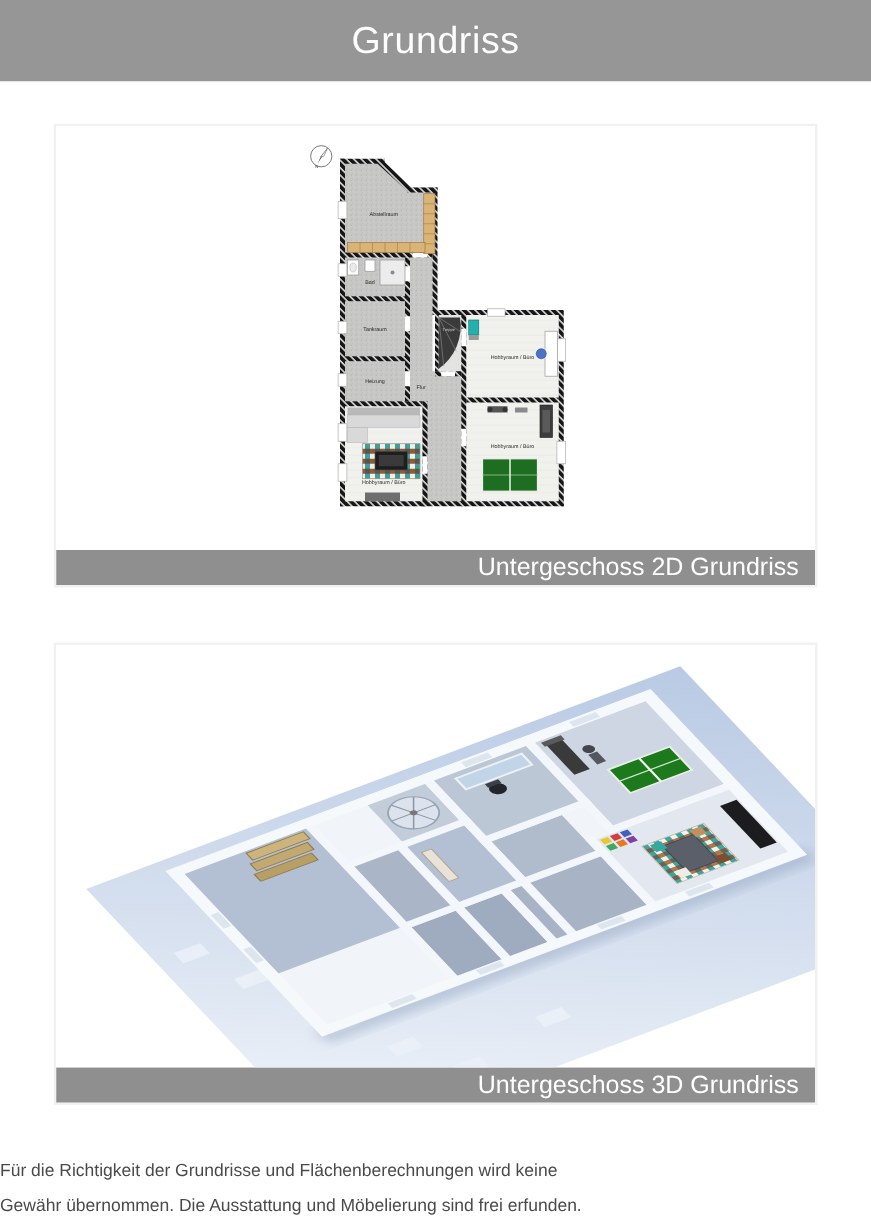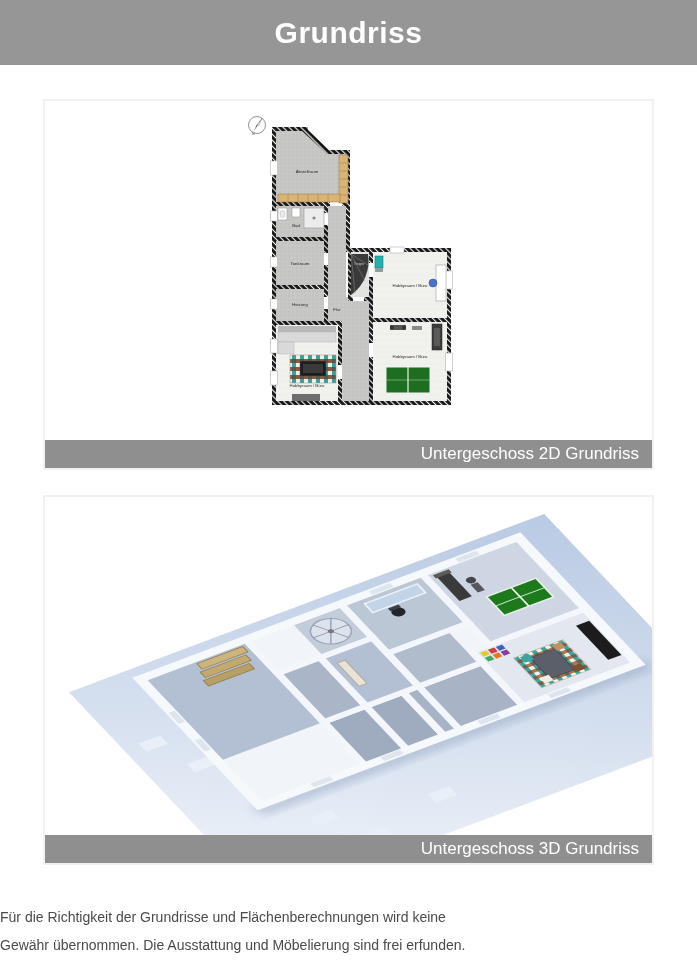--- a/index.html
+++ b/index.html
@@ -6,37 +6,37 @@
   body{
     width:697px;height:979px;background:#ffffff;
     font-family:"Liberation Sans", sans-serif;
     overflow:hidden;
   }
   .page-header{
     height:65px;background:#969696;
     display:flex;align-items:center;justify-content:center;
   }
   .page-header h1{
-    margin:0;font-size:30px;font-weight:700;color:#fdfdfd;letter-spacing:.5px;
+    margin:0;font-size:30px;font-weight:400;color:#fdfdfd;letter-spacing:.5px;
   }
   .panel{
     margin:0 43px;border:2px solid #f1f1f1;background:#ffffff;
   }
   .panel-2d{margin-top:34px;}
-  .panel-3d{margin-top:25px;}
+  .panel-3d{margin-top:44px;}
   .figure-area-2d{
     height:339px;display:flex;justify-content:center;align-items:flex-start;
     padding-top:14px;box-sizing:border-box;background:#ffffff;
   }
   .figure-area-3d{
     height:338px;background:#ffffff;overflow:hidden;
   }
   .caption-bar{
     height:28px;background:#8f8f8f;color:#ffffff;
-    font-size:17px;line-height:28px;text-align:right;
+    font-size:20px;line-height:28px;text-align:right;
     padding-right:13px;box-sizing:border-box;
   }
   .footer-note{
     margin-top:38px;text-align:left;color:#4a4a4a;
     font-size:14px;line-height:28px;
   }
   svg text{font-family:"Liberation Sans", sans-serif;}
 </style>
 </head>
 <body>

